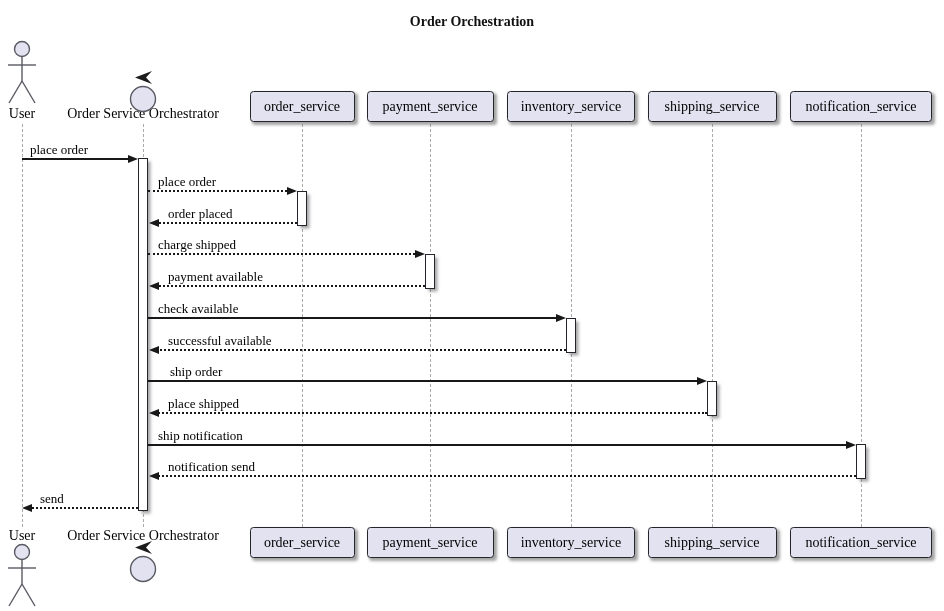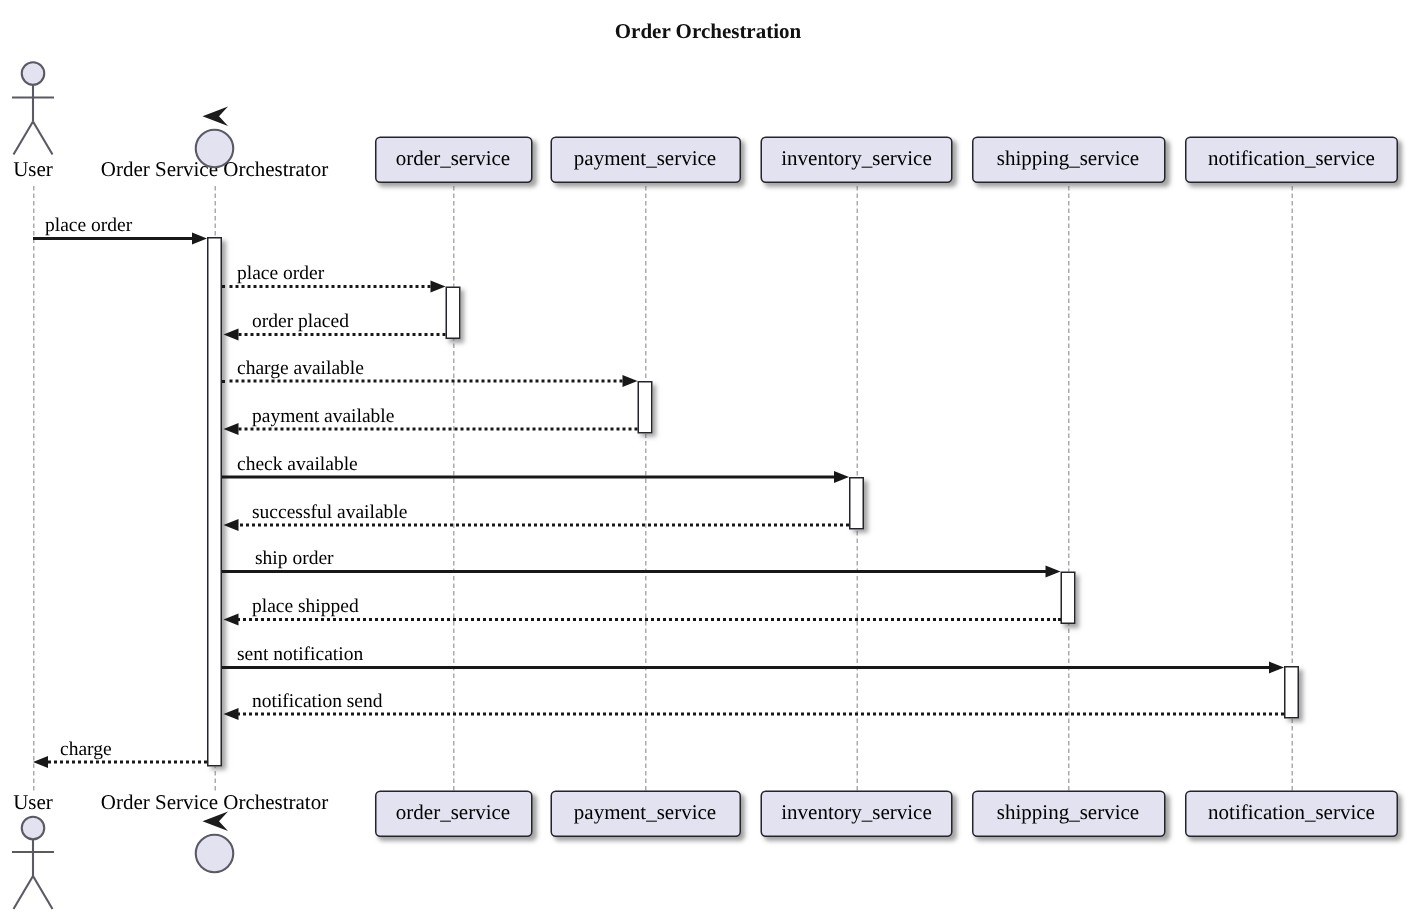--- a/index.html
+++ b/index.html
@@ -113,38 +113,38 @@
     <div class="ah right" style="left: 128px; top: 154.5px;"></div>
     <div class="msg-label" style="left: 30px; top: 142px;">place order</div>
     <div class="msg-line dotted" style="left: 148px; top: 190px; width: 143px;"></div>
     <div class="ah right" style="left: 287px; top: 186.5px;"></div>
     <div class="msg-label" style="left: 158px; top: 174px;">place order</div>
     <div class="msg-line dotted" style="left: 155px; top: 222px; width: 142px;"></div>
     <div class="ah left" style="left: 149px; top: 218.5px;"></div>
     <div class="msg-label" style="left: 168px; top: 206px;">order placed</div>
     <div class="msg-line dotted" style="left: 148px; top: 253px; width: 271px;"></div>
     <div class="ah right" style="left: 415px; top: 249.5px;"></div>
-    <div class="msg-label" style="left: 158px; top: 237px;">charge available</div>
+    <div class="msg-label" style="left: 158px; top: 237px;">charge shipped</div>
     <div class="msg-line dotted" style="left: 155px; top: 285px; width: 270px;"></div>
     <div class="ah left" style="left: 149px; top: 281.5px;"></div>
     <div class="msg-label" style="left: 168px; top: 269px;">payment available</div>
     <div class="msg-line solid" style="left: 148px; top: 317px; width: 412px;"></div>
     <div class="ah right" style="left: 556px; top: 313.5px;"></div>
     <div class="msg-label" style="left: 158px; top: 301px;">check available</div>
     <div class="msg-line dotted" style="left: 155px; top: 349px; width: 411px;"></div>
     <div class="ah left" style="left: 149px; top: 345.5px;"></div>
     <div class="msg-label" style="left: 168px; top: 333px;">successful available</div>
     <div class="msg-line solid" style="left: 148px; top: 380px; width: 553px;"></div>
     <div class="ah right" style="left: 697px; top: 376.5px;"></div>
     <div class="msg-label" style="left: 170px; top: 364px;">ship order</div>
     <div class="msg-line dotted" style="left: 155px; top: 412px; width: 552px;"></div>
     <div class="ah left" style="left: 149px; top: 408.5px;"></div>
     <div class="msg-label" style="left: 168px; top: 396px;">place shipped</div>
     <div class="msg-line solid" style="left: 148px; top: 444px; width: 702px;"></div>
     <div class="ah right" style="left: 846px; top: 440.5px;"></div>
-    <div class="msg-label" style="left: 158px; top: 428px;">sent notification</div>
+    <div class="msg-label" style="left: 158px; top: 428px;">ship notification</div>
     <div class="msg-line dotted" style="left: 155px; top: 475px; width: 701px;"></div>
     <div class="ah left" style="left: 149px; top: 471.5px;"></div>
     <div class="msg-label" style="left: 168px; top: 459px;">notification send</div>
     <div class="msg-line dotted" style="left: 28px; top: 507px; width: 110px;"></div>
     <div class="ah left" style="left: 22px; top: 503.5px;"></div>
-    <div class="msg-label" style="left: 40px; top: 491px;">charge</div>
+    <div class="msg-label" style="left: 40px; top: 491px;">send</div>
   </div>
 
 </body></html>

